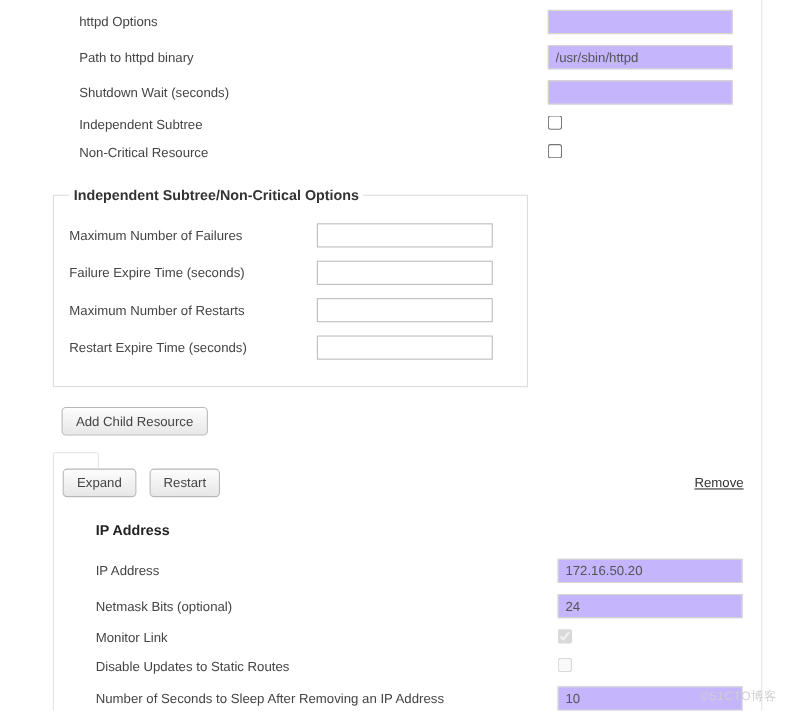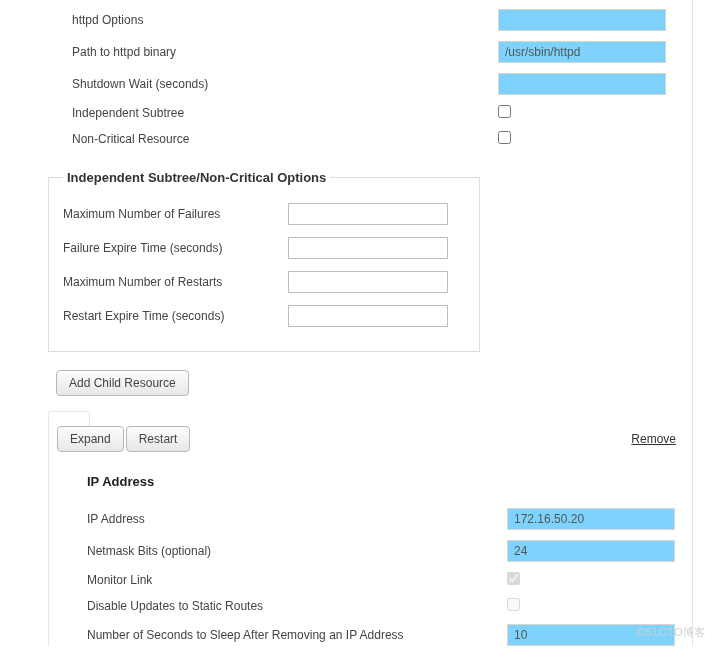--- a/index.html
+++ b/index.html
@@ -35,21 +35,21 @@
     color: #444;
     padding-left: 24px;
   }
   .row .ctrl {
     flex: 0 0 170px;
   }
 
   input[type="text"].ro {
     width: 168px;
     height: 22px;
-    background: #7dd3fc;
+    background: #c4b5fd;
     border: 1px solid #d8d6cd;
     color: #555;
     padding: 0 6px;
     font-family: inherit;
     font-size: 12px;
   }
   input[type="checkbox"] {
     margin: 0;
   }
   input[type="checkbox"][disabled] {
@@ -118,21 +118,21 @@
     position: absolute;
     top: 0; left: 40px;
     height: 14px;
     border-left: 1px solid #e5e5e5;
   }
 
   .child-hdr {
     display: flex;
     align-items: center;
     padding: 14px 12px 16px 8px;
-    gap: 2px;
+    gap: 12px;
   }
   .child-hdr .spacer { flex: 1; }
   .remove-link {
     color: #333;
     text-decoration: underline;
     cursor: pointer;
     font-size: 12px;
   }
 
   .section-title {

